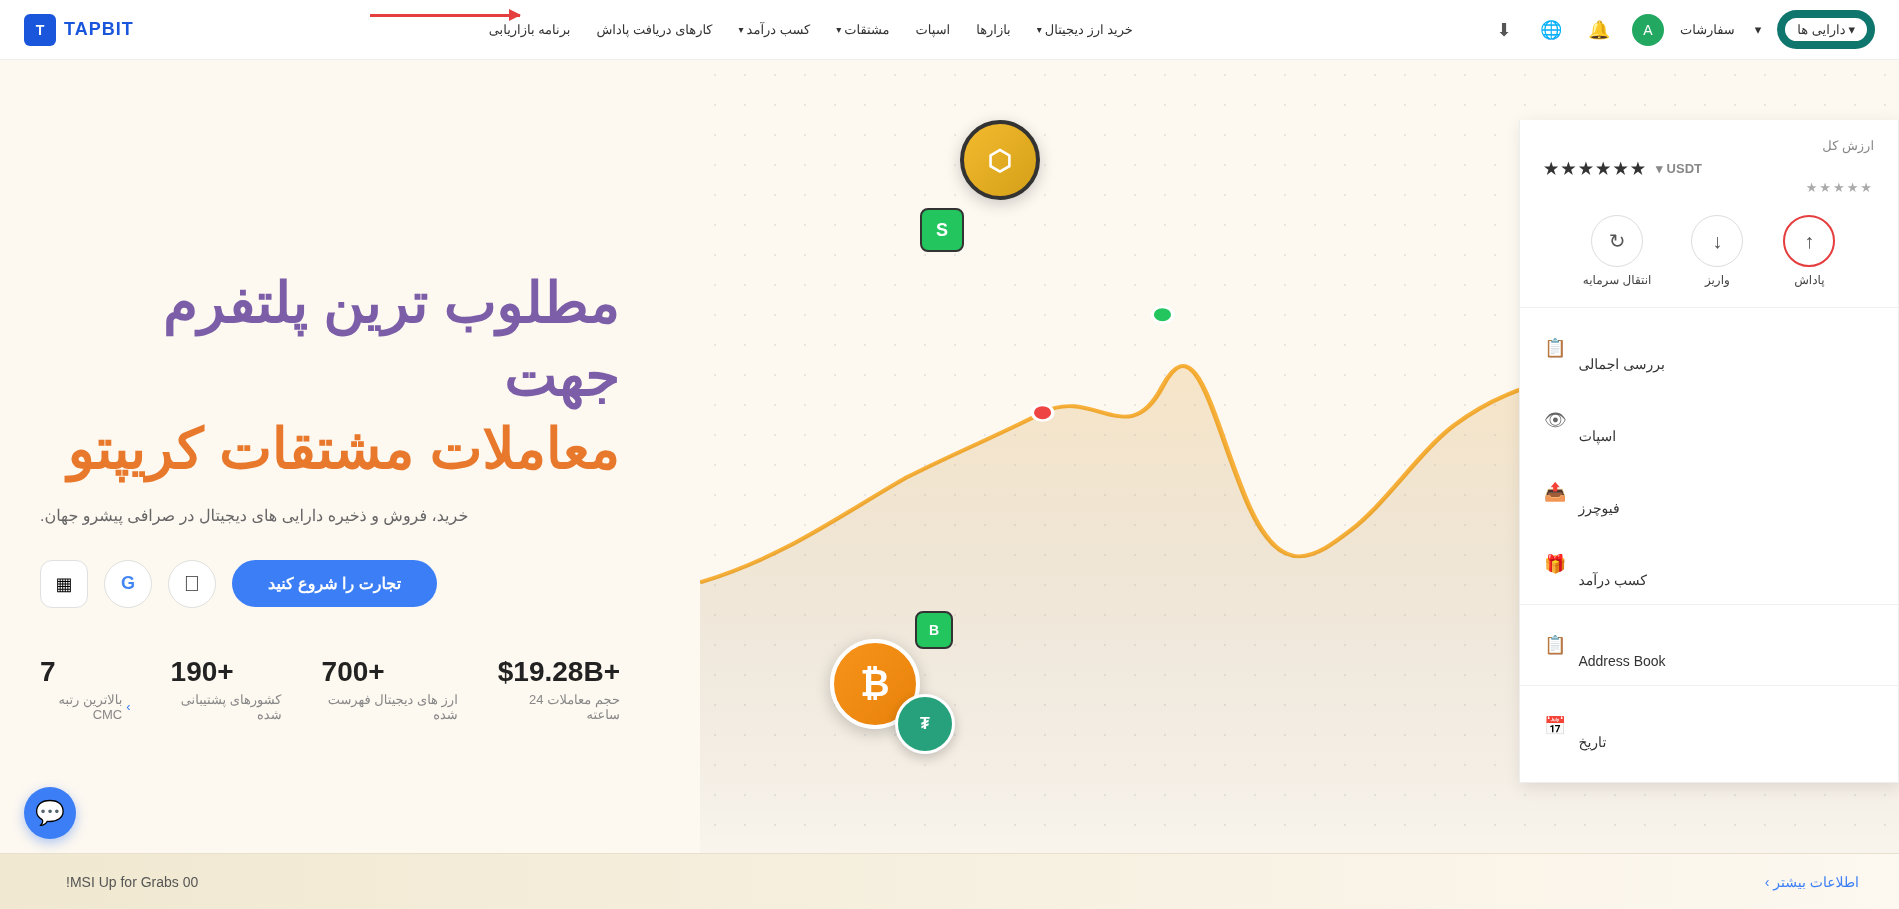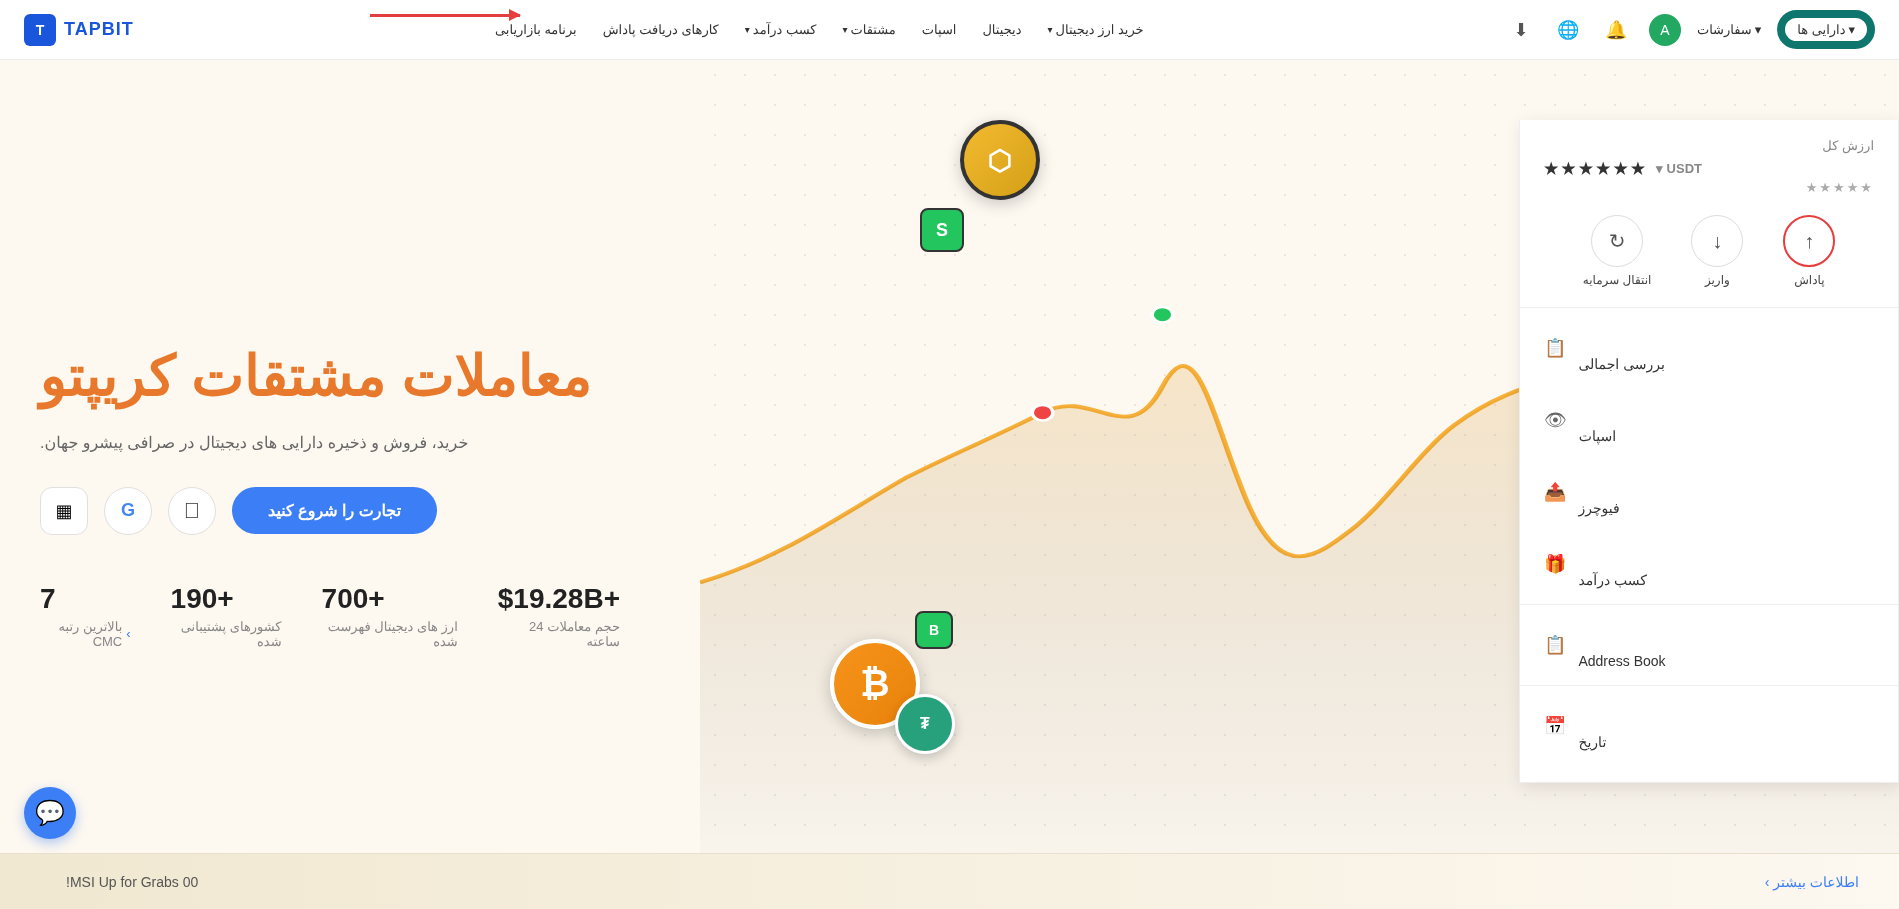--- a/index.html
+++ b/index.html
@@ -83,21 +83,21 @@
       font-size: 14px;
       cursor: pointer;
     }
     .header-text-btn {
       font-size: 13px;
       color: #333;
       cursor: pointer;
       white-space: nowrap;
       display: flex;
       align-items: center;
-      gap: 3px;
+      gap: 20px;
     }
     .daraii-btn {
       font-size: 13px;
       color: #333;
       cursor: pointer;
       white-space: nowrap;
       display: flex;
       align-items: center;
       gap: 3px;
       border: 8px solid #0f766e;
@@ -492,21 +492,21 @@
     <div class="logo-icon">T</div>
     <span style="font-weight:700;font-size:18px;color:#1a56db;letter-spacing:1px;">TAPBIT</span>
   </div>
 
   <div class="nav-links">
     <div class="nav-item">
       <span>خرید ارز دیجیتال</span>
       <span class="chevron">▾</span>
     </div>
     <div class="nav-item">
-      <span>دیجیتال</span>
+      <span>بازارها</span>
     </div>
     <div class="nav-item">
       <span>اسپات</span>
     </div>
     <div class="nav-item">
       <span>مشتقات</span>
       <span class="chevron">▾</span>
     </div>
     <div class="nav-item">
       <span>کسب درآمد</span>
@@ -643,20 +643,21 @@
       <span style="font-size:36px;">₿</span>
     </div>
 
     <div class="coin coin-usdt">
       <span style="font-size:16px;font-weight:700;">₮</span>
     </div>
   </div>
 
   <div class="hero-section">
     <div class="hero-title">
+      <div class="line1">مطلوب ترین پلتفرم جهت</div>
       <div class="line2">معاملات مشتقات کریپتو</div>
     </div>
     <div class="hero-subtitle">خرید، فروش و ذخیره دارایی های دیجیتال در صرافی پیشرو جهان.</div>
 
     <div class="cta-row">
       <button class="cta-btn">تجارت را شروع کنید</button>
       <div class="store-btn">
         <span></span>
       </div>
       <div class="store-btn">

